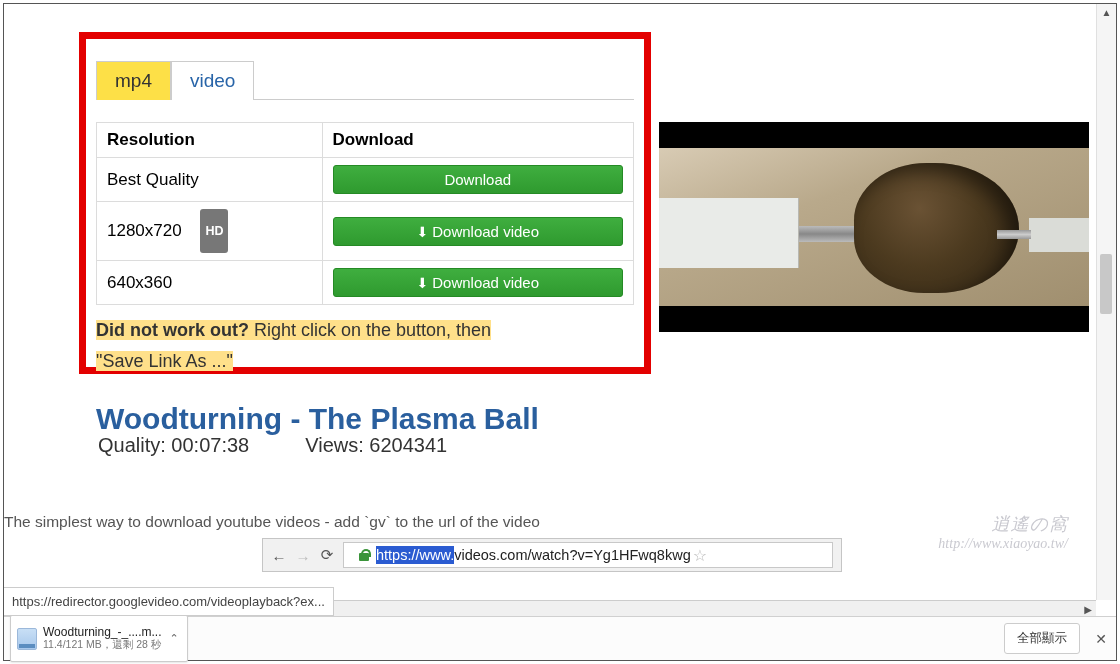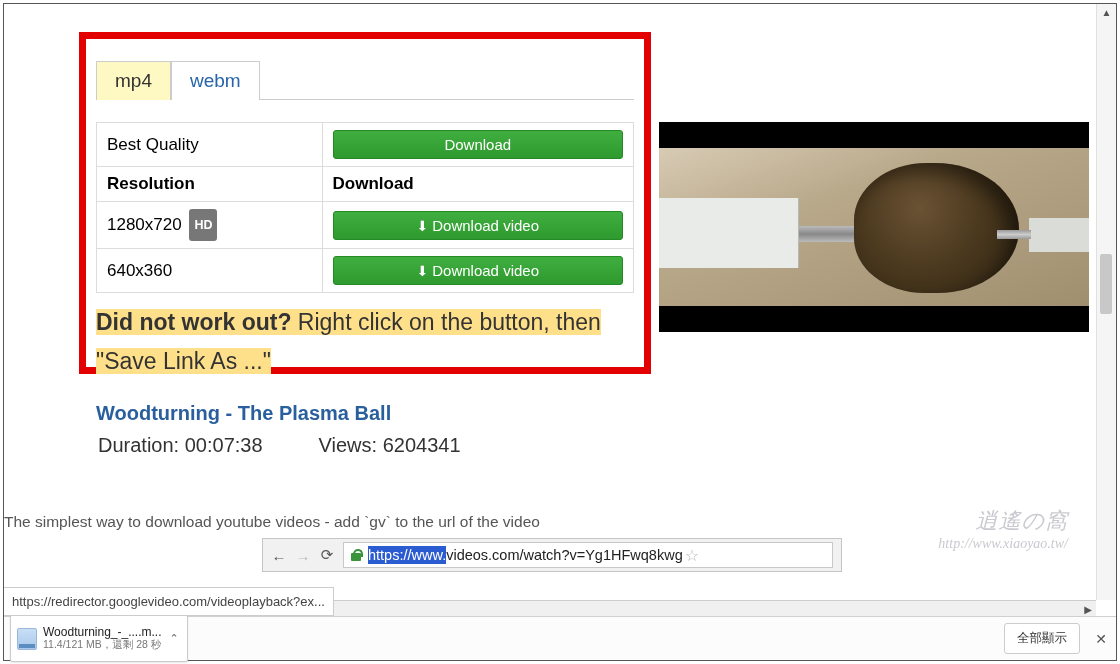--- a/index.html
+++ b/index.html
@@ -21,82 +21,82 @@
   .dl-texts { display: flex; flex-direction: column; line-height: 1.1; }
   .dl-title { font-size: 12px; color: #222; }
   .dl-sub { font-size: 10.5px; color: #777; }
   .dl-caret { margin-left: 8px; font-size: 11px; color: #666; }
   .spacer { flex: 1; }
   .show-all { border: 1px solid #ccc; border-radius: 3px; padding: 6px 12px; font-size: 12.5px; color: #333; margin-right: 6px; background:#fff; }
   .close-x { width: 30px; text-align: center; font-size: 14px; color: #555; cursor: pointer; }
 
   .red-box { position: absolute; left: 75px; top: 28px; width: 572px; height: 342px; border: 7px solid #e30000; padding: 8px 10px 8px 10px; }
   .tab { border: 1px solid #ccc; border-bottom: none; padding: 8px 18px; font-size: 19px; color: #2864a8; cursor: pointer; }
-  .tab.active { color: #333; background: #fef9c3; }
+  .tab.active { color: #333; background: #fde047; }
   .tab-line { border-bottom: 1px solid #ccc; flex: 1; align-self: flex-end; height: 0; margin-bottom: 0px; }
   .tabs-row { display:flex; margin-top: 14px; }
   .table { width: 100%; border-collapse: collapse; margin-top: 22px; font-size: 17px; }
   .table th, .table td { border: 1px solid #dcdcdc; padding: 7px 10px; text-align: left; }
   .table th { font-weight: bold; background: #fff; }
-  .hd-badge { display: inline-block; background: #777; color: #fff; font-size: 12.5px; font-weight: bold; padding: 9px 5px; border-radius: 3px; vertical-align: 1px; margin-left: 3px; }
+  .hd-badge { display: inline-block; background: #777; color: #fff; font-size: 12.5px; font-weight: bold; padding: 15px 5px; border-radius: 3px; vertical-align: 1px; margin-left: 14px; }
   .dl-btn { display: block; background: linear-gradient(#3fae3f, #2f9a2f); color: #fff; text-align: center; padding: 5px 4px; border-radius: 3px; border: 1px solid #258a25; font-size: 15px; }
   .dl-btn .dicon { margin-right: 4px; font-size: 14px; }
-  .hint { margin-top: 10px; font-size: 23px; line-height: 1.7; color: #333; }
+  .hint { margin-top: 10px; font-size: 18px; line-height: 1.7; color: #333; }
   .hint .hl { background: #ffe08a; }
   .hint .bold { font-weight: bold; }
 
   .video-thumb { position: absolute; left: 655px; top: 118px; width: 430px; height: 210px; background: #000; overflow:hidden; }
   .vt-inner { position:absolute; left:0; top:26px; right:0; bottom:26px; background: linear-gradient(160deg, #d8cbb4 0%, #b9a98b 35%, #a08f6f 100%); }
   .lathe-body { position:absolute; left:0; top:50px; width:140px; height:70px; background:#e9ebe8; border-right:1px solid #b8b8b2; }
   .spindle { position:absolute; left:140px; top:78px; width:90px; height:16px; background: linear-gradient(#bbb,#888,#bbb); }
   .burl { position:absolute; left:195px; top:15px; width:165px; height:130px; border-radius:52% 60% 58% 50%; background: radial-gradient(circle at 40% 35%, #6a5234 0%, #4c3a1f 45%, #2d2212 100%); box-shadow: inset -10px 8px 18px rgba(0,0,0,0.45); }
   .tail { position:absolute; right:0; top:70px; width:60px; height:34px; background:#dadcd7; }
   .chisel { position:absolute; right:58px; top:82px; width:34px; height:9px; background: linear-gradient(#999,#ccc,#999); }
 
-  .video-title { position: absolute; left: 92px; top: 398px; font-size: 20px; color: #2a5f9e; font-weight: bold; }
+  .video-title { position: absolute; left: 92px; top: 398px; font-size: 30px; color: #2a5f9e; font-weight: bold; }
   .meta-row { position: absolute; left: 94px; top: 430px; font-size: 20px; color: #333; display: flex; gap: 56px; }
   .tagline { position: absolute; left: 0; right: 20px; top: 509px; text-align: left; font-size: 15.5px; color: #555; }
   .url-mockup { position: absolute; left: 258px; top: 534px; width: 580px; height: 34px; border: 1px solid #c5c5c5; background: #f1f1f1; display: flex; align-items: center; padding: 0 4px; }
   .um-btn { width: 24px; height: 24px; display:flex; align-items:center; justify-content:center; font-size: 15px; color: #555; }
   .um-btn.disabled { color: #bbb; }
-  .um-addr { flex: 1; height: 26px; background: #fff; border: 1px solid #c8c8c8; margin: 0 4px; display: flex; align-items: center; font-size: 14.5px; padding-left: 4px; overflow:hidden; white-space:nowrap; }
+  .um-addr { flex: 1; height: 26px; background: #fff; border: 1px solid #c8c8c8; margin: 0 4px; display: flex; align-items: center; font-size: 14.5px; padding-left: 12px; overflow:hidden; white-space:nowrap; }
   .lock { width: 16px; height: 16px; margin-right: 4px; position: relative; display:inline-block; }
   .lock::before { content:""; position:absolute; left:3px; top:6px; width:10px; height:8px; background:#3a943a; border-radius:1px; }
   .lock::after { content:""; position:absolute; left:5px; top:2px; width:6px; height:6px; border:2px solid #3a943a; border-bottom:none; border-radius:5px 5px 0 0; }
   .sel { background: #2a5bd1; color: #fff; padding: 1px 0; }
   .urest { color: #222; }
   .star { color: #b8b8b8; margin-left: 2px; font-size: 16px; }
   .watermark { position: absolute; right: 28px; bottom: 64px; font-size: 14px; color: #c0c0c8; text-align: right; font-style: italic; font-family: serif; opacity: 0.85; }
-  .watermark .wm1 { font-size: 22px; letter-spacing:1px; }
+  .watermark .wm1 { font-size: 18px; letter-spacing:1px; }
 </style>
 </head>
 <body>
 
 <div class="viewport">
 
   <div class="content-region">
 
     <div class="red-box">
       <div class="tabs-row">
         <div class="tab active">mp4</div>
-        <div class="tab">webm</div>
+        <div class="tab">video</div>
         <div class="tab-line"></div>
       </div>
 
       <table class="table">
         <tbody>
             <tr>
+          <th style="width:42%">Resolution</th>
+          <th>Download</th>
+        </tr>
+        <tr>
           <td><span>Best Quality</span></td>
           <td>
                 <a class="dl-btn"><span>Download</span></a>
               </td>
-        </tr>
-        <tr>
-          <th style="width:42%">Resolution</th>
-          <th>Download</th>
         </tr>
         <tr>
           <td><span>1280x720</span> <span class="hd-badge">HD</span></td>
           <td>
                 <a class="dl-btn"><span class="dicon">⬇</span><span>Download video</span></a>
               </td>
         </tr>
         <tr>
           <td><span>640x360</span></td>
           <td>
@@ -117,21 +117,21 @@
         <div class="lathe-body"></div>
           <div class="spindle"></div>
           <div class="burl"></div>
           <div class="tail"></div>
           <div class="chisel"></div>
       </div>
     </div>
 
     <div class="video-title">Woodturning - The Plasma Ball</div>
     <div class="meta-row">
-      <span><span>Duration: </span><span>00:07:38</span></span>
+      <span><span>Quality: </span><span>00:07:38</span></span>
       <span><span>Views: </span><span>6204341</span></span>
     </div>
 
     <div class="tagline">The simplest way to download youtube videos - add `gv` to the url of the video</div>
 
     <div class="url-mockup">
       <div class="um-btn">←</div>
       <div class="um-btn disabled">→</div>
       <div class="um-btn">⟳</div>
       <div class="um-addr">

